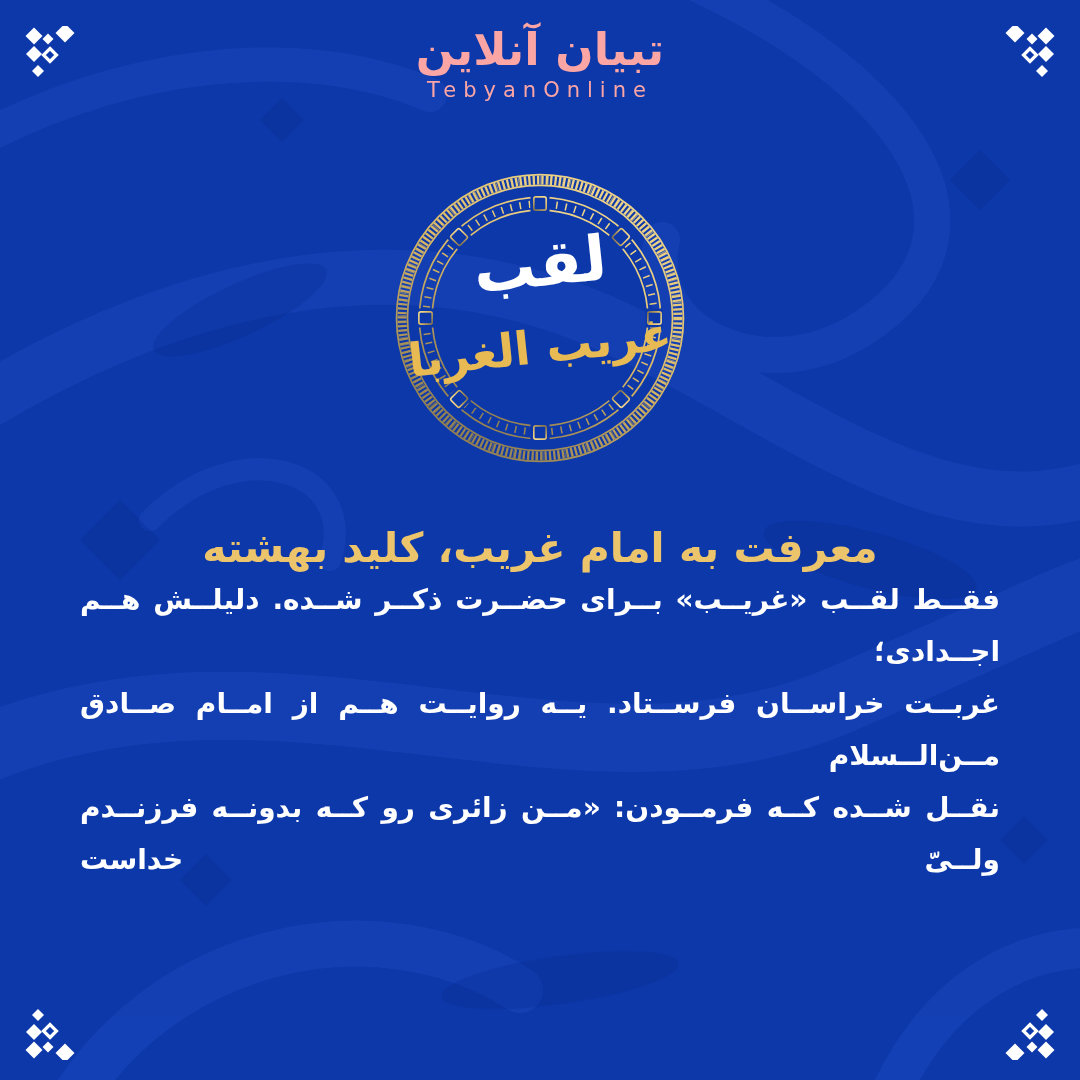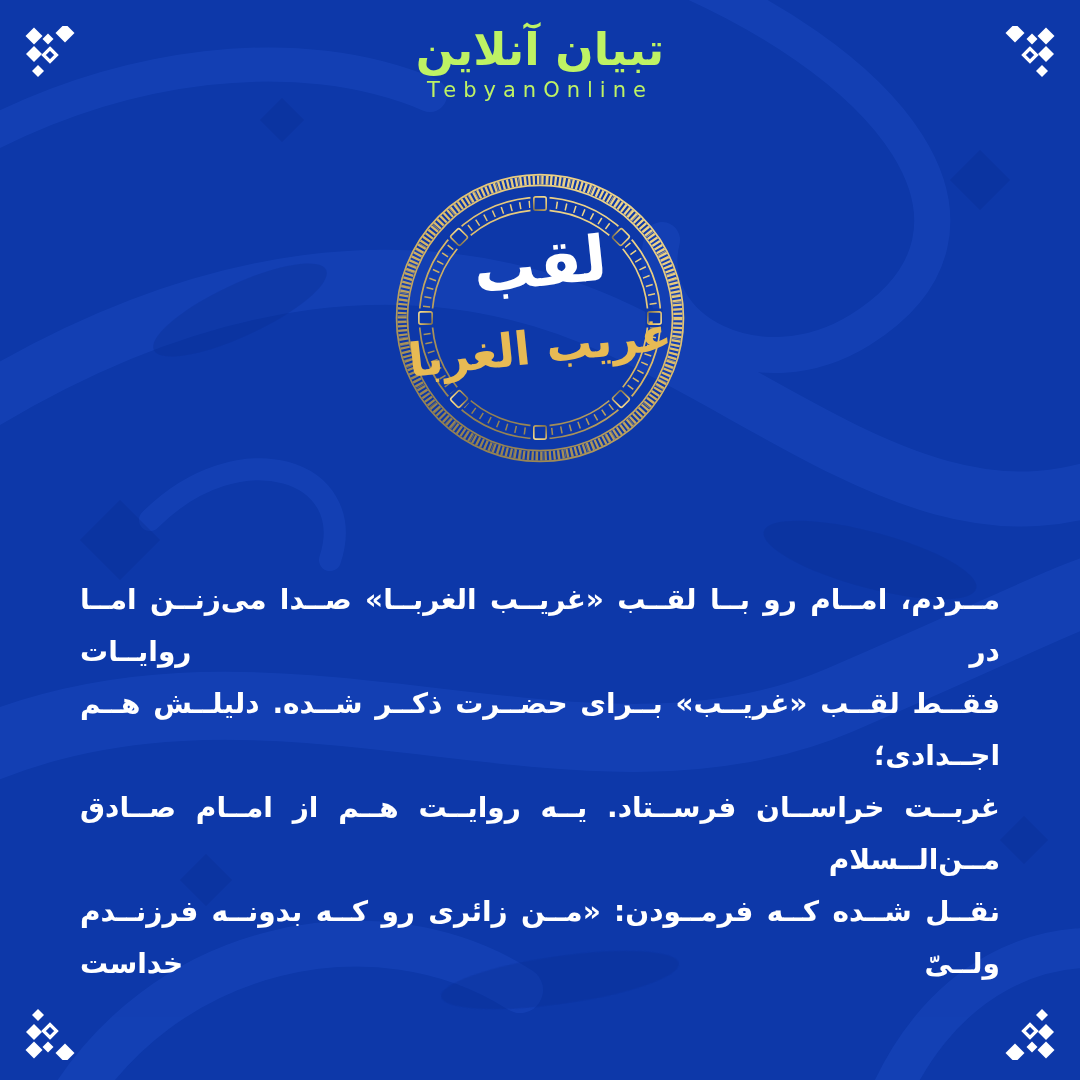--- a/index.html
+++ b/index.html
@@ -9,21 +9,21 @@
     font-family:"DejaVu Sans",sans-serif;
   }
   .bgpattern{position:absolute;inset:0;pointer-events:none;}
   
   .corner{position:absolute;width:56px;height:56px;}
   .corner.tl{top:26px;left:22px;}
   .corner.tr{top:26px;right:22px;transform:scaleX(-1);}
   .corner.bl{bottom:20px;left:22px;transform:scaleY(-1);}
   .corner.br{bottom:20px;right:22px;transform:scale(-1,-1);}
   
-  .logo{position:absolute;top:26px;left:0;right:0;text-align:center;color:#bef264;}
+  .logo{position:absolute;top:26px;left:0;right:0;text-align:center;color:#fca5a5;}
   .logo-fa{display:block;font-size:45px;font-weight:bold;line-height:1.05;}
   .logo-en{display:block;font-size:21px;font-weight:400;letter-spacing:7px;margin-top:5px;padding-left:0;}
   
   .emblem{position:absolute;left:388px;top:166px;width:304px;height:304px;}
   .emblem svg.ring{position:absolute;inset:0;}
   .calli{position:absolute;left:0;width:100%;text-align:center;transform:rotate(-6deg);line-height:1;}
   .calli-1{top:68px;color:#ffffff;font-size:62px;font-weight:bold;}
   .calli-2{top:158px;color:#e7ba54;font-size:46px;font-weight:bold;}
   
   .headline{
@@ -184,22 +184,22 @@
           <rect x="153.5" y="32.5" width="13" height="14" rx="2" fill="none" stroke="url(#gg)" stroke-width="1.7"></rect>
           <line x1="151.5" y1="21" x2="151.5" y2="33" stroke="url(#gg)" stroke-width="1.5"></line>
           <line x1="168.5" y1="21" x2="168.5" y2="33" stroke="url(#gg)" stroke-width="1.5"></line>
         </g>
       </g>
     </svg>
     <div class="calli calli-1">لقب</div>
     <div class="calli calli-2">غریب الغربا</div>
   </div>
 
+  <h1 class="headline">معرفت به امام غریب، کلید بهشته</h1>
 
   <div class="bodytext">
-    <div class="bline">مــردم، امــام رو بــا لقــب «غریــب الغربــا» صــدا می‌زنــن امــا در روایــات</div>
     <div class="bline">فقــط لقــب «غریــب» بــرای حضــرت ذکــر شــده. دلیلــش هــم اجــدادی؛</div>
     <div class="bline">غربــت خراســان فرســتاد. یــه روایــت هــم از امــام صــادق مــن‌الــسلام</div>
     <div class="bline">نقــل شــده کــه فرمــودن: «مــن زائری رو کــه بدونــه فرزنــدم ولــیّ خداست</div>
 
   </div>
 
 </div>
 
 </body></html>

